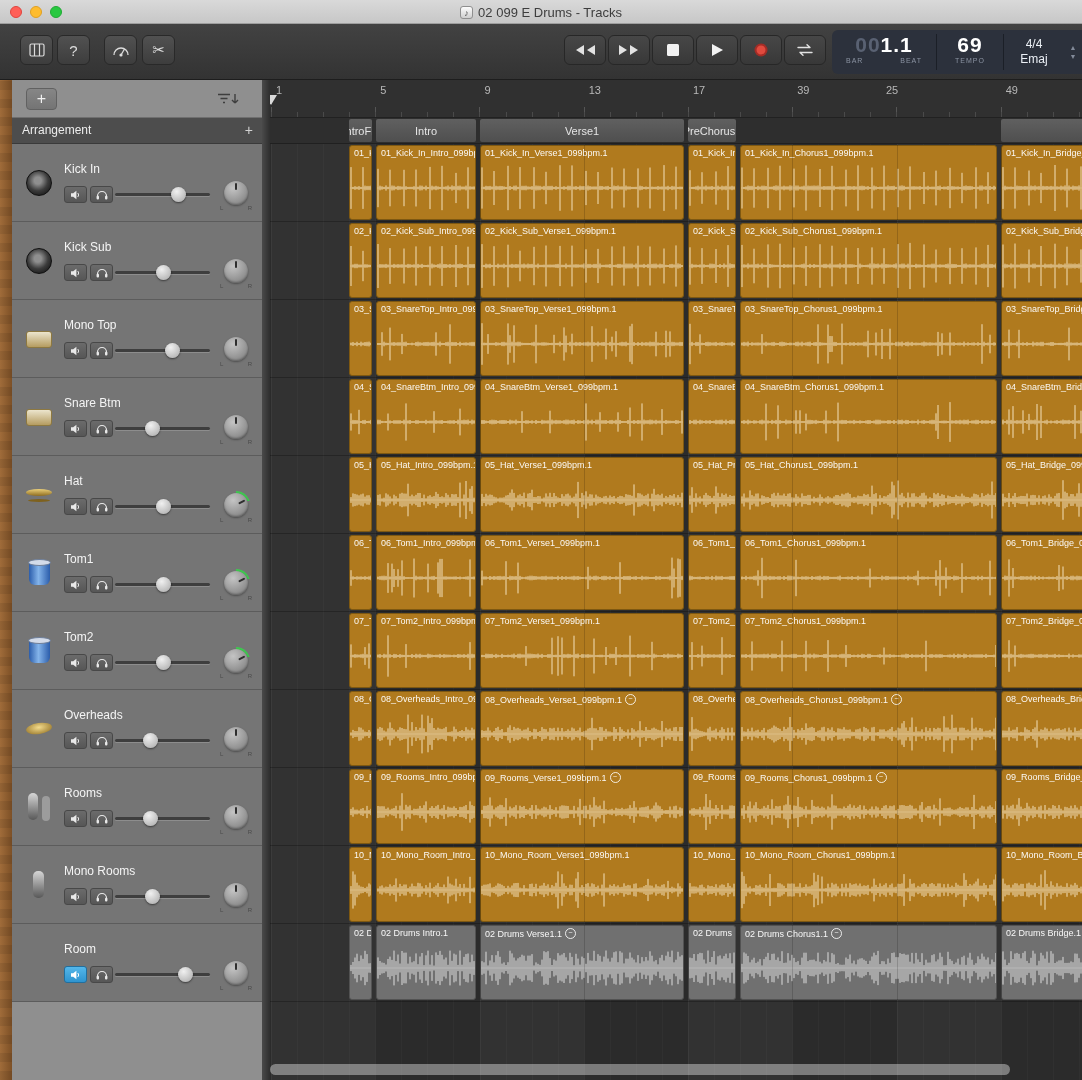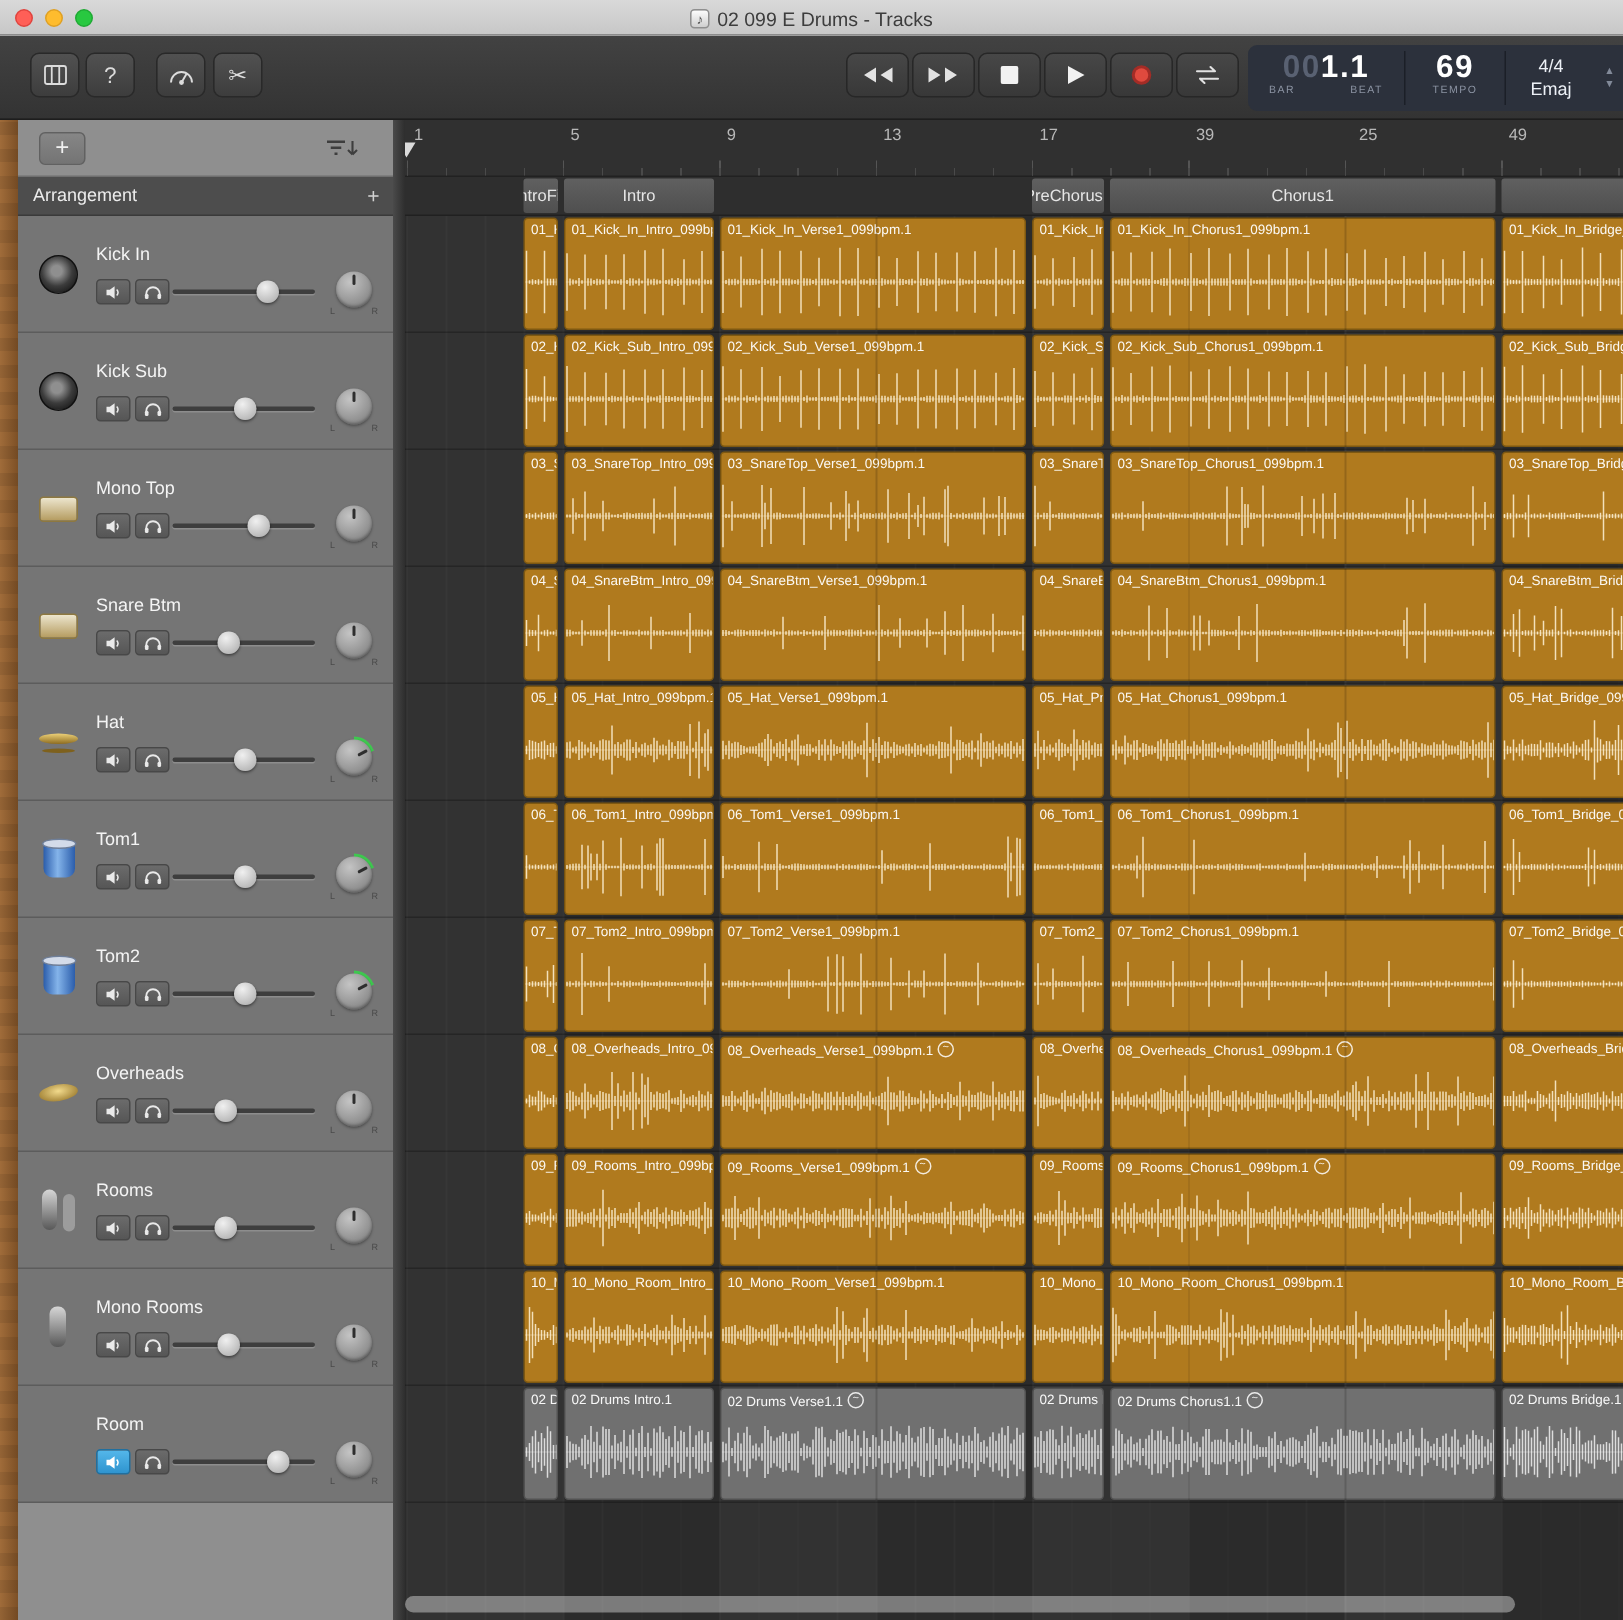--- a/index.html
+++ b/index.html
@@ -579,28 +579,28 @@
 
     <div id="timeline">
       <div id="ruler">
         <div id="playhead"></div>
       <span class="rnum" style="left: 6px;">1</span>
           <span class="rnum" style="left: 110.25px;">5</span>
           <span class="rnum" style="left: 214.5px;">9</span>
           <span class="rnum" style="left: 318.75px;">13</span>
           <span class="rnum" style="left: 423px;">17</span>
           <span class="rnum" style="left: 527.25px;">39</span>
-          <span class="rnum" style="left: 636px;">25</span>
+          <span class="rnum" style="left: 616px;">25</span>
           <span class="rnum" style="left: 735.75px;">49</span>
         </div>
       <div id="arrange">
           <div class="acell" style="left: 79px; width: 23px;">IntroFill</div>
           <div class="acell" style="left: 106px; width: 100px;">Intro</div>
+          <div class="acell" style="left: 210px; width: 204px;">Verse1</div>
           <div class="acell" style="left: 418px; width: 48px;">PreChorus1</div>
-          <div class="acell" style="left: 470px; width: 257px;">Chorus1</div>
           <div class="acell" style="left: 731px; width: 208px;">Bridge</div>
         </div>
       <div id="clips">
           <div class="trow" style="top: 0px;">
             <div class="clip orange" style="left: 79px; width: 23px;">
               <div class="cl">
                 <span>01_Kick_In_IntroFill_099bpm.1</span>
               </div>
               <svg class="wave" width="23" height="58" viewBox="0 0 23 58" preserveAspectRatio="none">
                 <path d="M0 29H23" stroke="rgba(255,242,214,0.85)" stroke-width="0.6" opacity="0.5" fill="none"></path>

